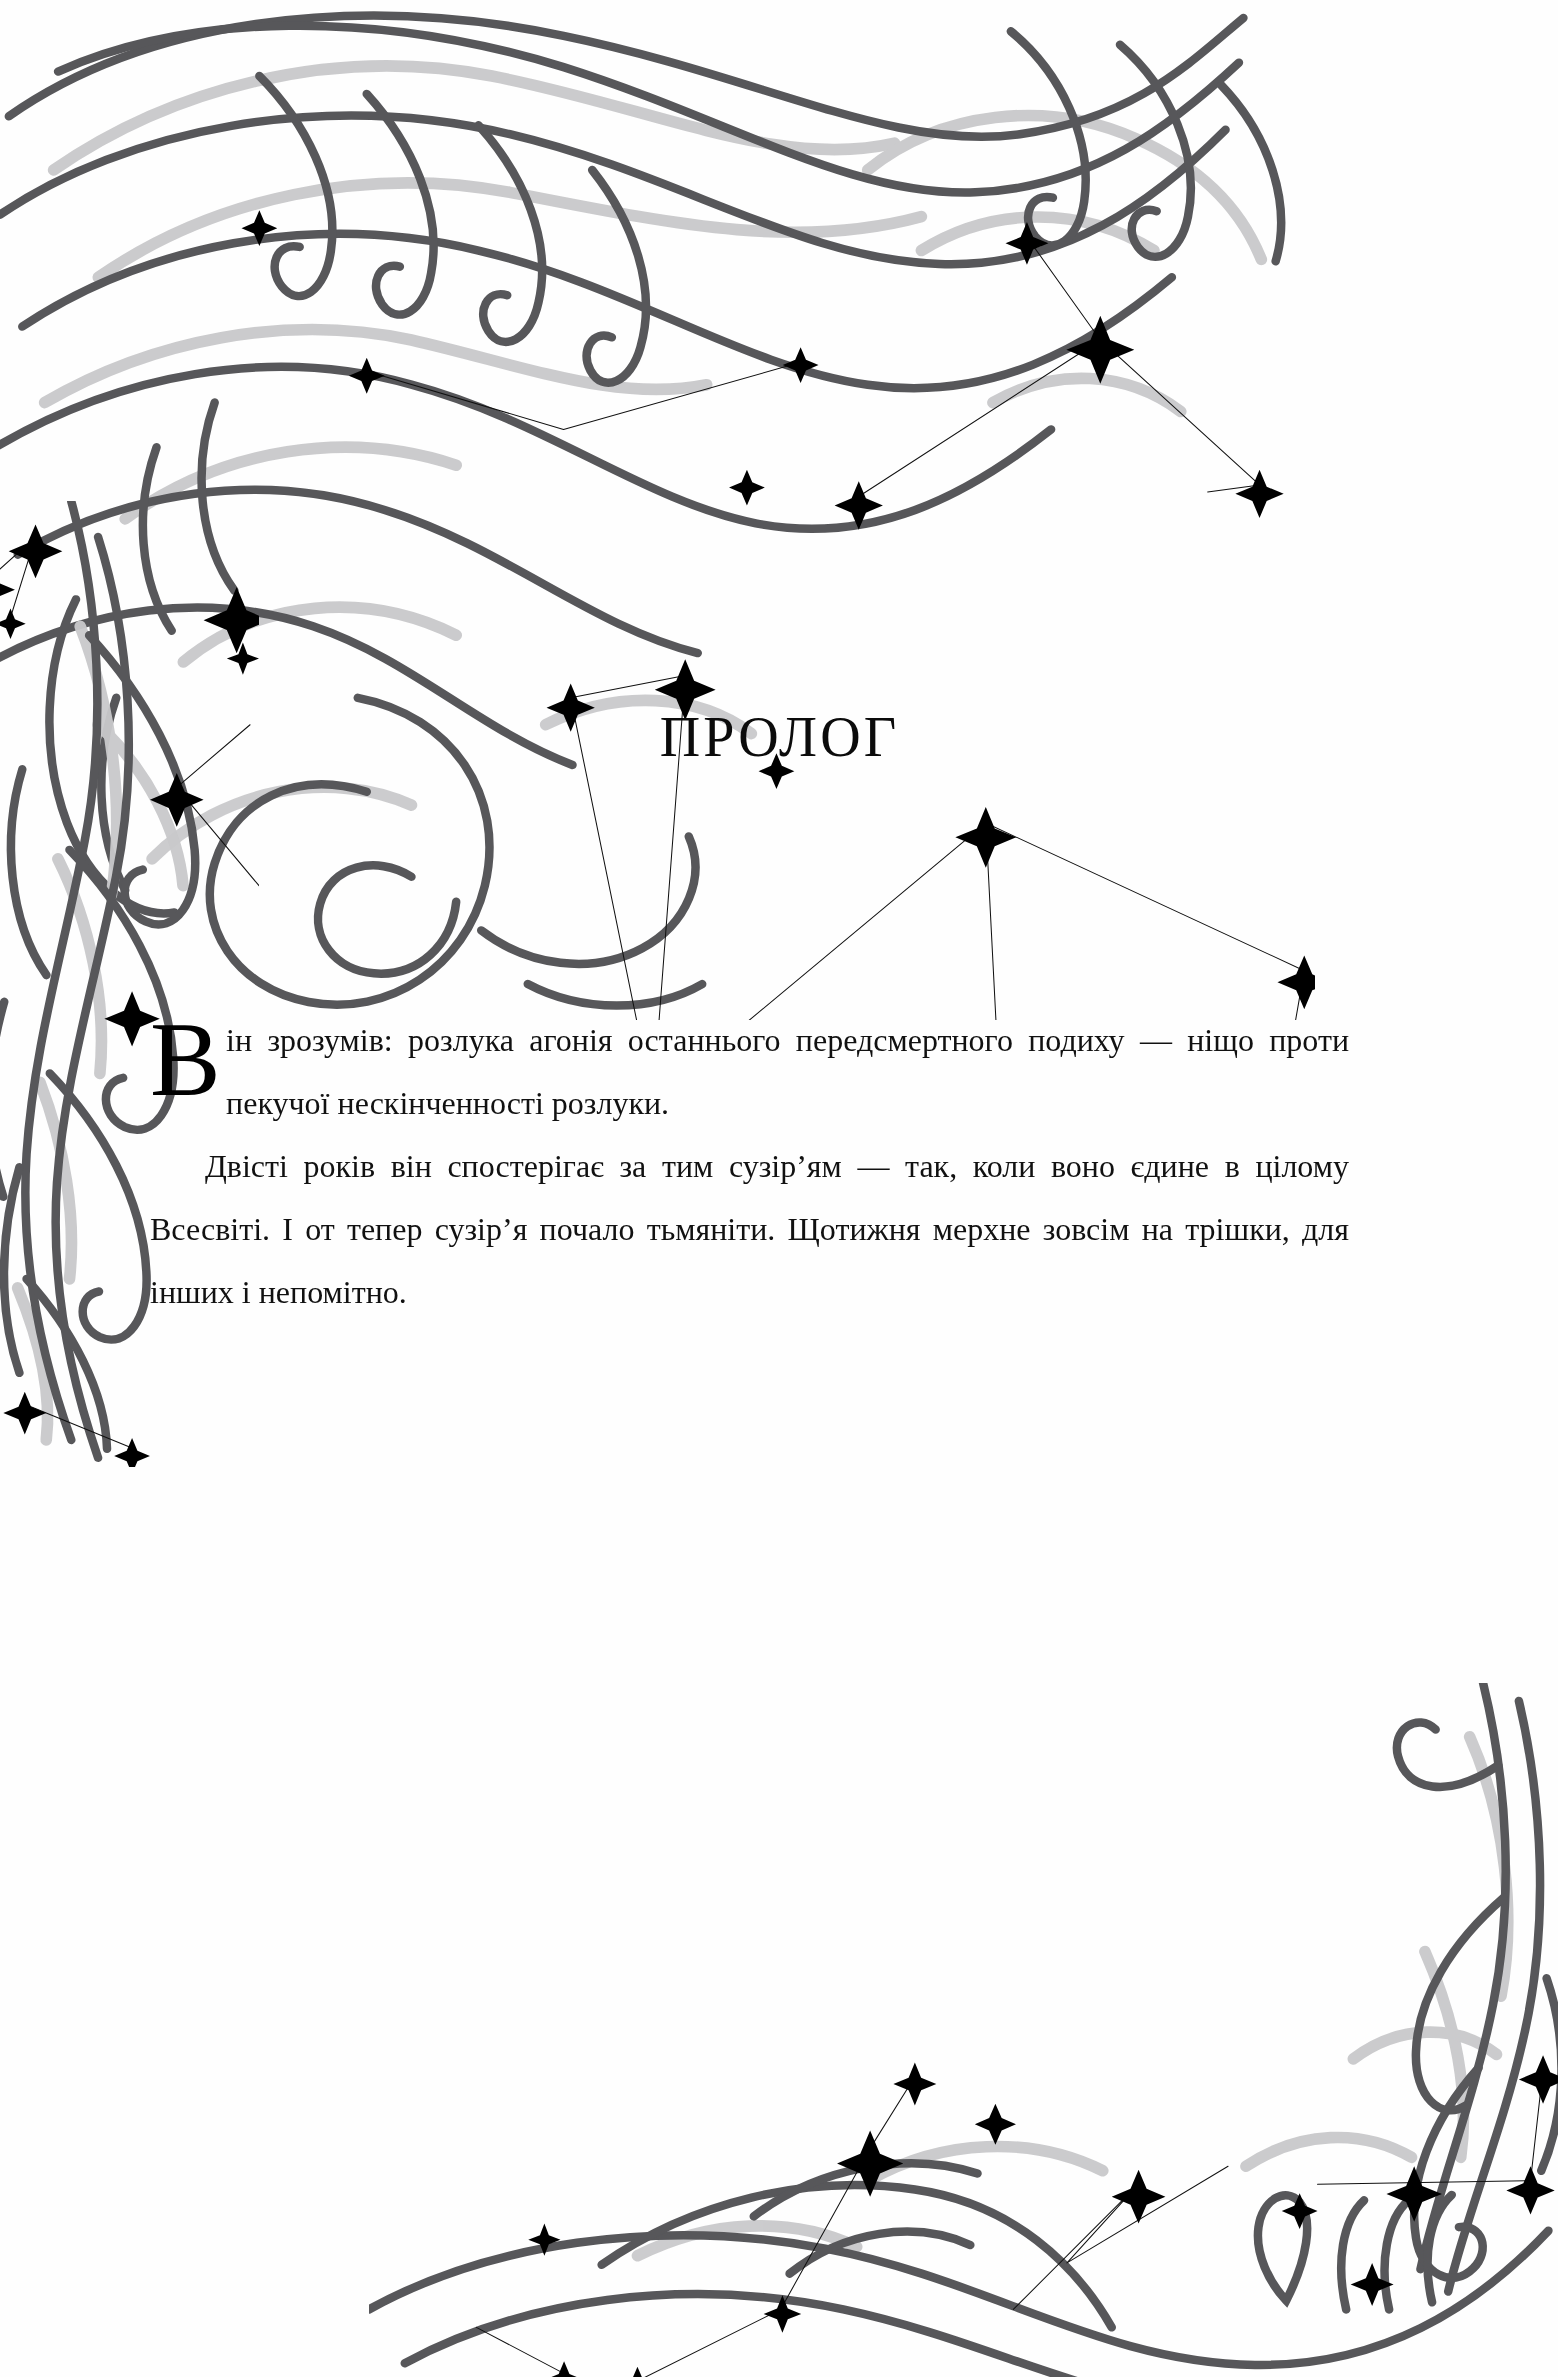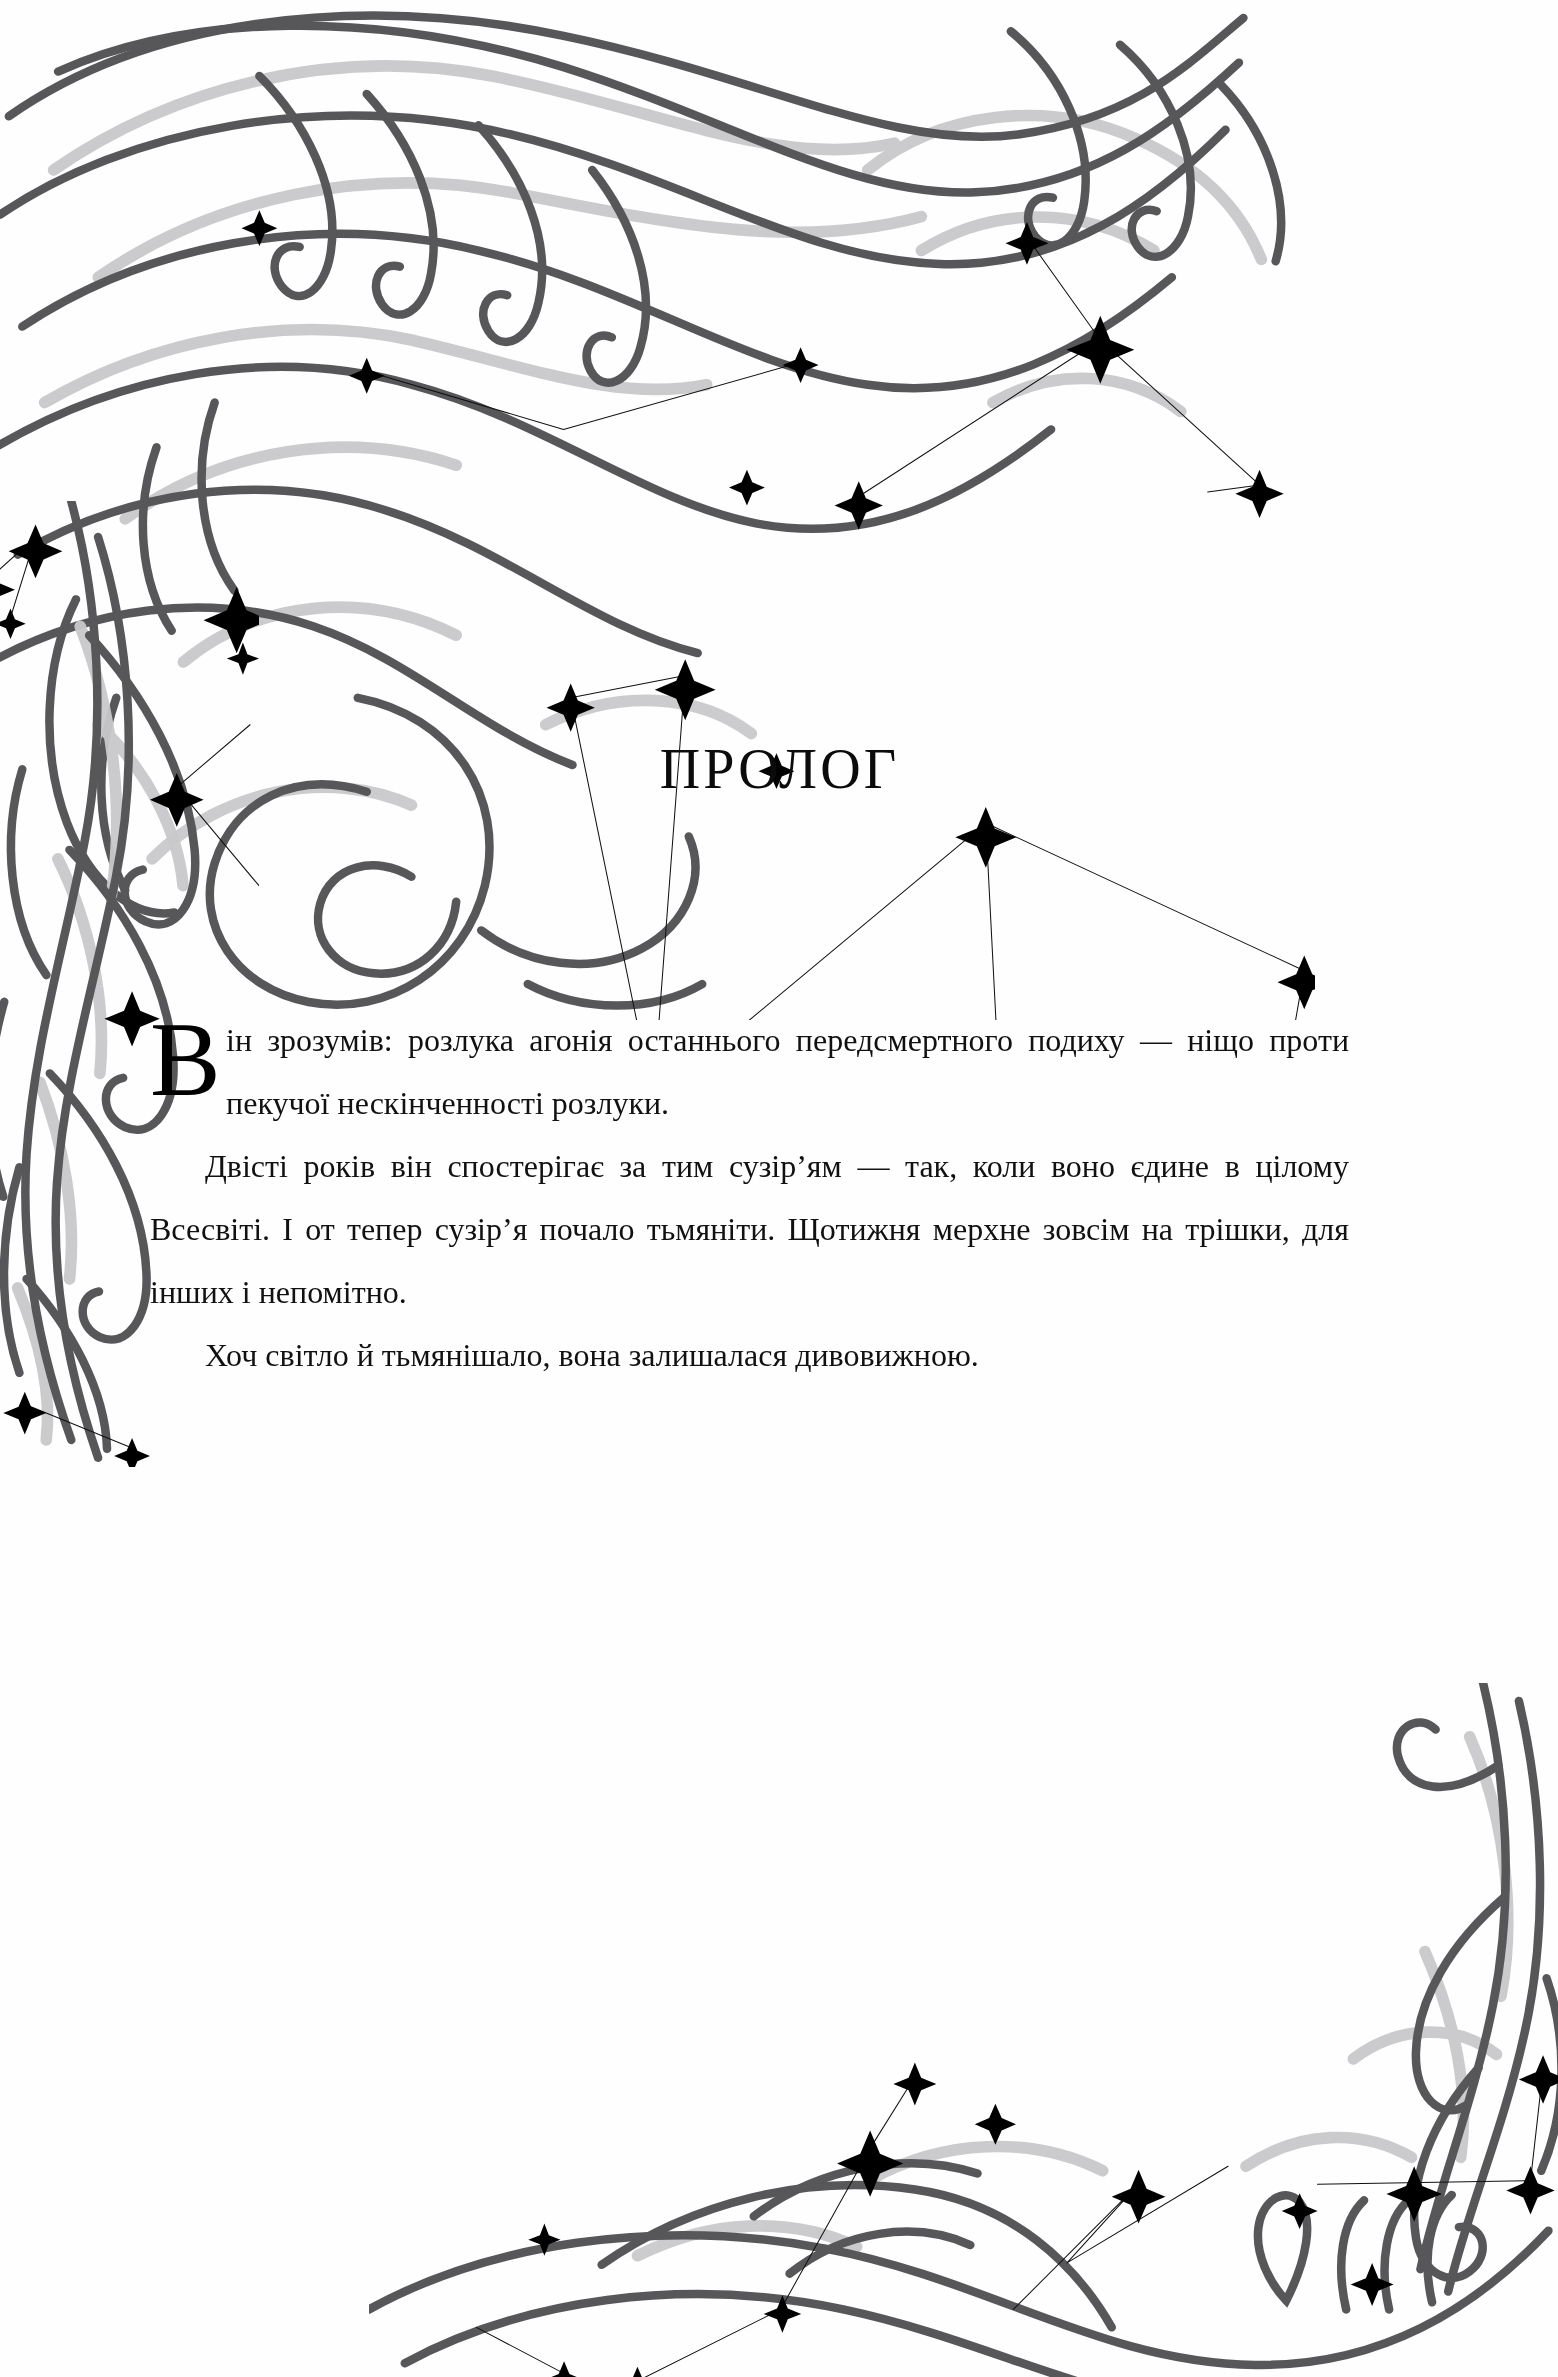--- a/index.html
+++ b/index.html
@@ -36,21 +36,21 @@
   .orn-bottomright {
     right: -27px;
     bottom: -22.4px;
     width: 1217px;
     height: 716px;
   }
 
   
   .chapter-title {
     position: absolute;
-    top: 699px;
+    top: 667px;
     left: 0;
     width: 1559px;
     text-align: center;
     font-size: 56px;
     letter-spacing: 3.1px;
     color: #0b0b0b;
     font-family: "Liberation Serif", "DejaVu Serif", serif;
     font-weight: 400;
   }
 
@@ -264,17 +264,16 @@
       <path d="M196 604 l5 13 13 5 -13 5 -5 13 -5 -13 -13 -5 13 -5 z"></path>
       <path d="M218 758 l6 14 14 6 -14 6 -6 14 -6 -14 -14 -6 14 -6 z"></path>
     </g>
   </svg>
 
   <h1 class="chapter-title">ПРОЛОГ</h1>
 
   <div class="body-text">
     <p class="first"><span class="dropcap">В</span><span>ін зрозумів: розлука агонія останнього передсмертного подиху — ніщо проти пекучої нескінченності розлуки.</span></p>
     <p>Двісті років він спостерігає за тим сузір’ям — так, коли воно єдине в цілому Всесвіті. І от тепер сузір’я почало тьмяніти. Щотижня мерхне зовсім на трішки, для інших і непомітно.</p>
-    <p>Хоч світло й тьмянішало, вона залишалася дивовижною.</p>
   </div>
 
 </div>
 
 
 </body></html>

